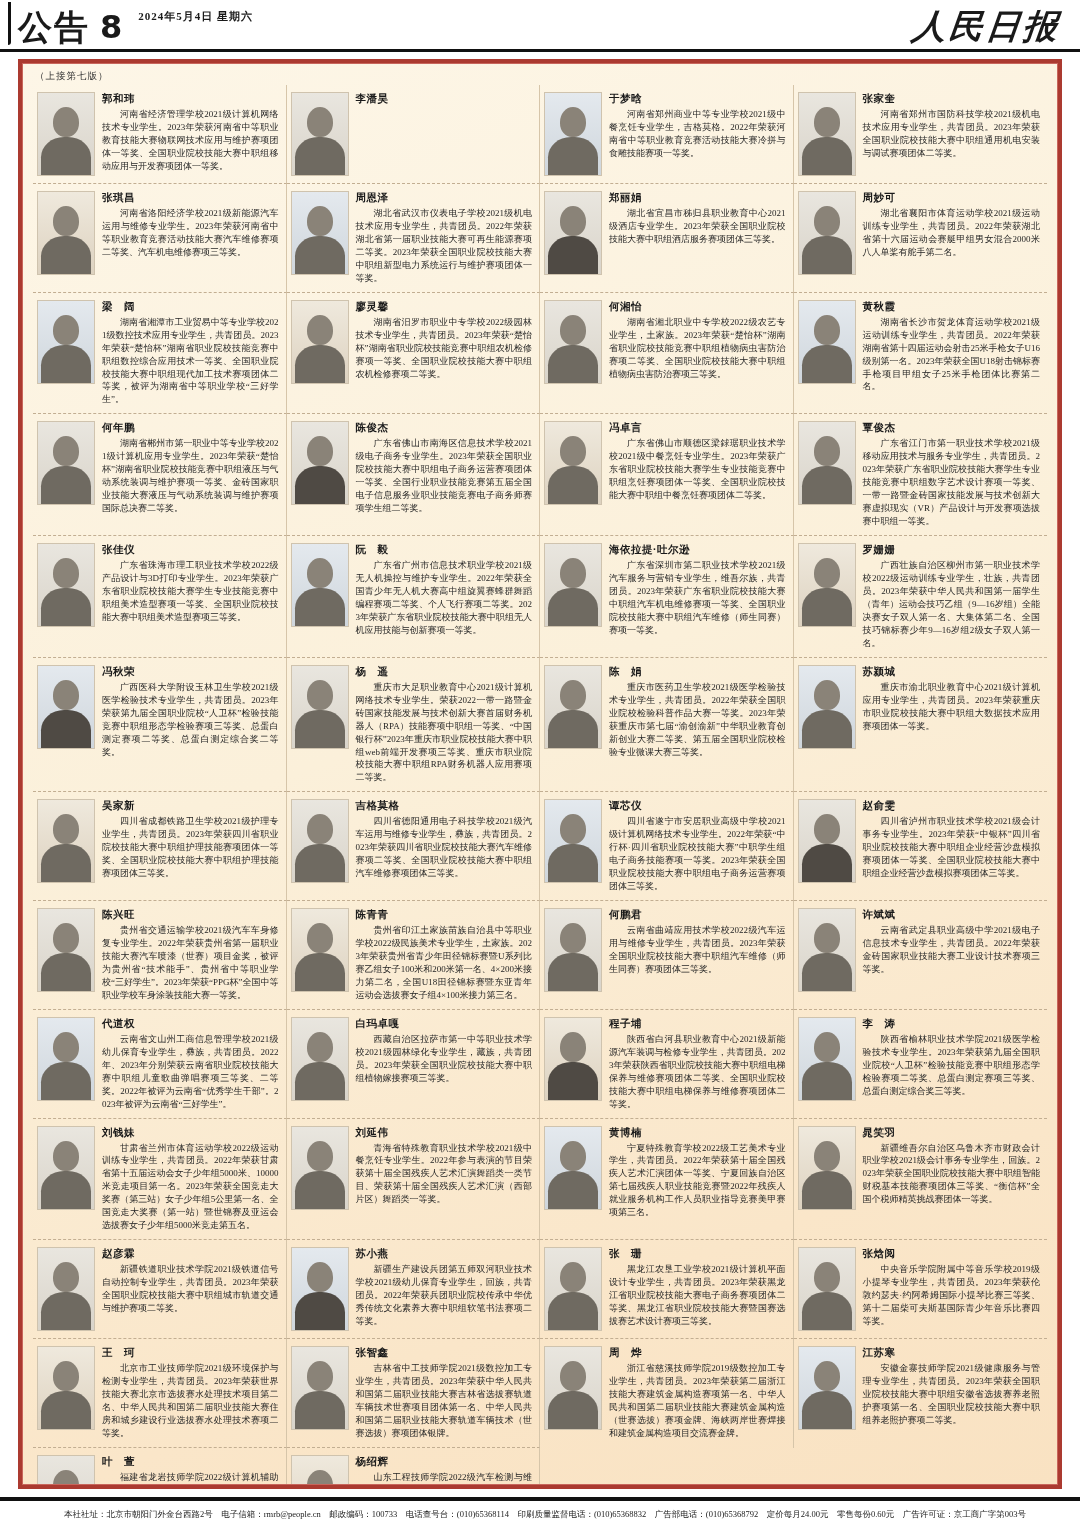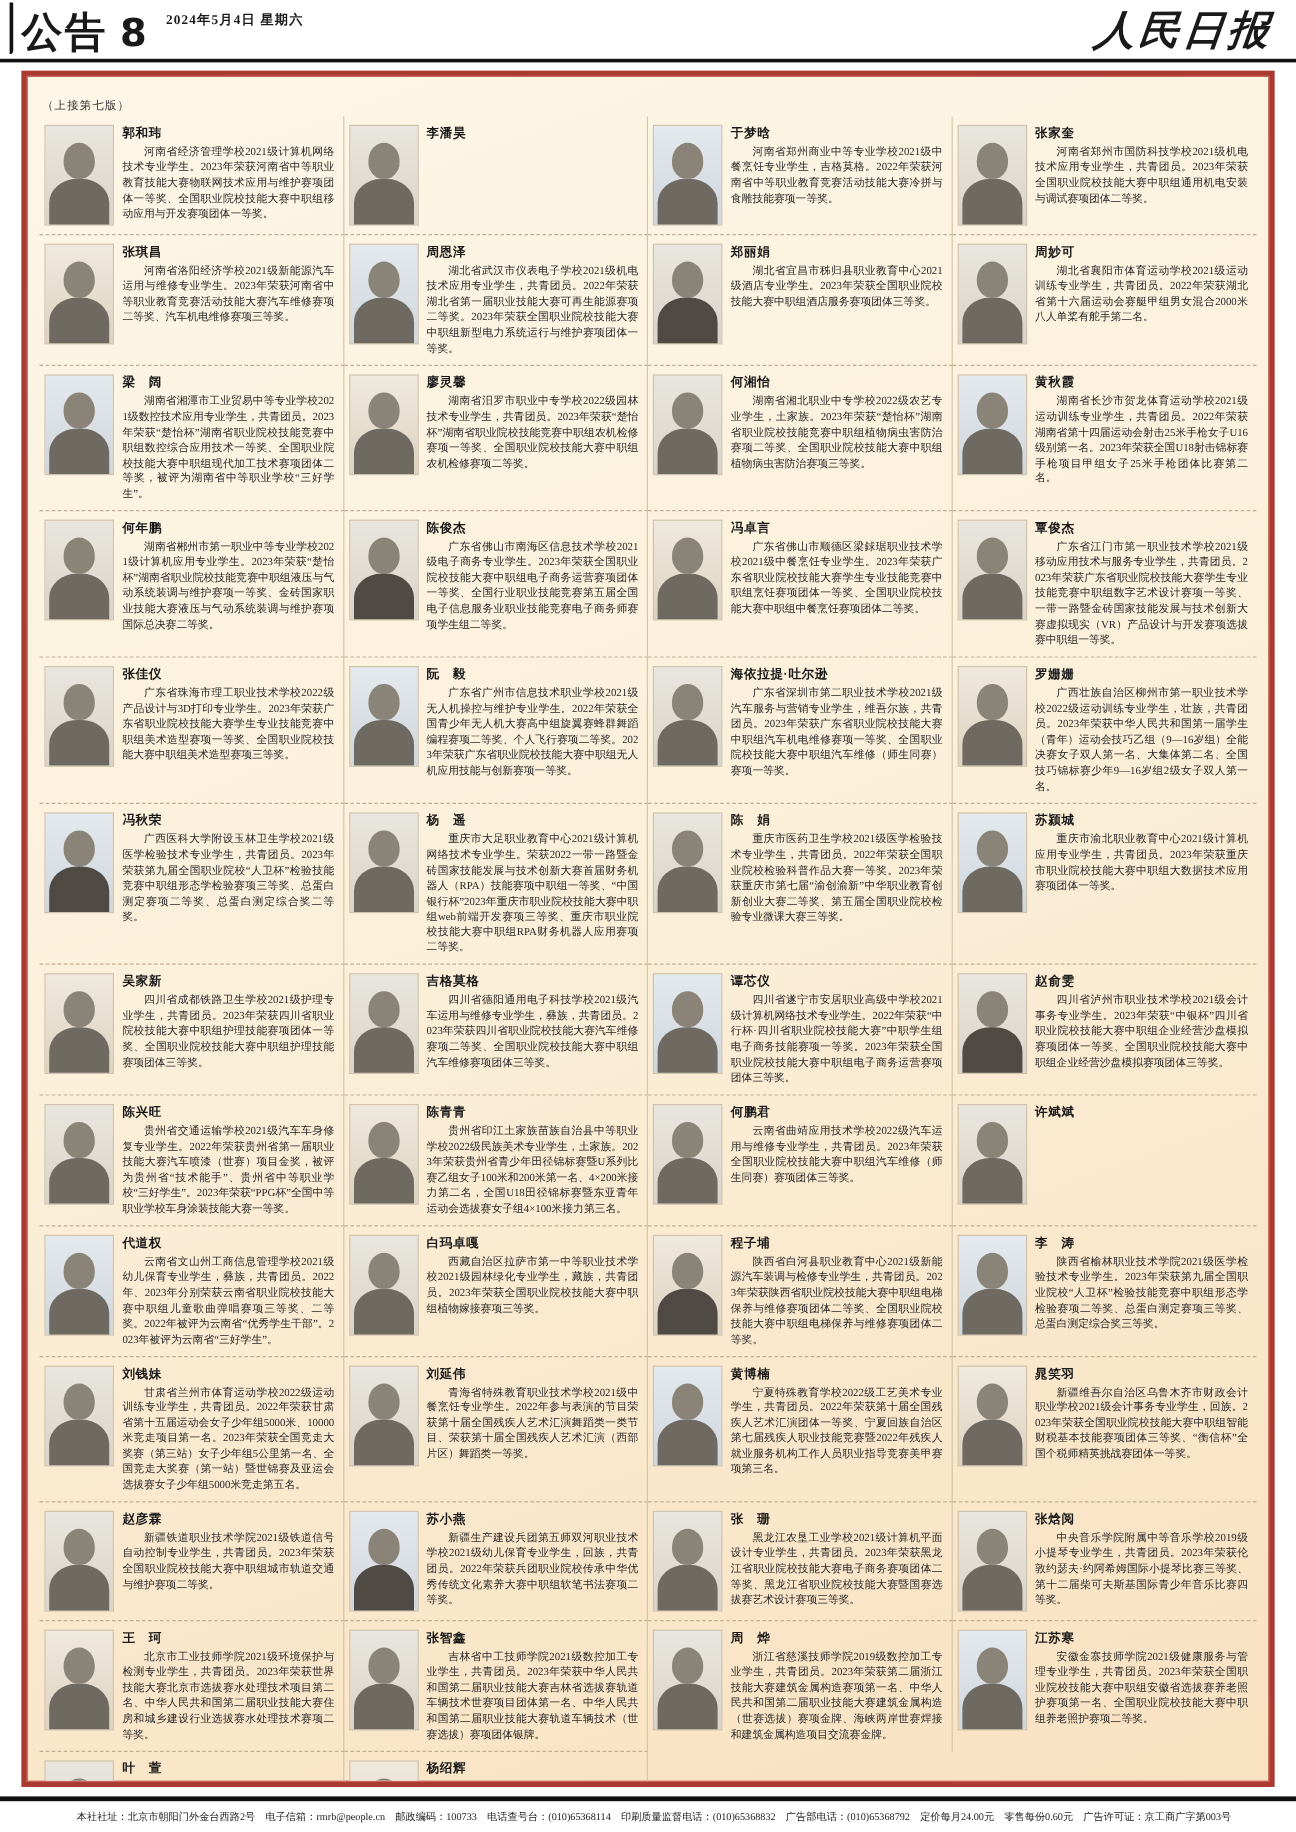--- a/index.html
+++ b/index.html
@@ -55,21 +55,21 @@
     overflow: hidden;
   }
   .board-inner {
     height: 100%;
     border: 1px solid #c8665c;
     background: linear-gradient(160deg, #fdf6e7 0%, #fbf0da 45%, #fae6c9 80%, #f9e2c2 100%);
     padding: 4px 10px 6px 10px;
     overflow: hidden;
   }
   .continuation {
-    font-size: 9.5px; color: #333; padding: 2px 0 2px 2px; letter-spacing: 1px; margin-top: 12px;
+    font-size: 9.5px; color: #333; padding: 2px 0 2px 2px; letter-spacing: 1px;
   }
   .grid {
     display: grid;
     grid-template-columns: repeat(4, 1fr);
   }
   .entry {
     display: flex;
     gap: 7px;
     padding: 7px 7px 7px 4px;
     border-bottom: 1px dashed #c2ae92;
@@ -380,20 +380,21 @@
     <div class="txt">
       <div class="student-name">何鹏君</div>
       <div class="student-desc">云南省曲靖应用技术学校2022级汽车运用与维修专业学生，共青团员。2023年荣获全国职业院校技能大赛中职组汽车维修（师生同赛）赛项团体三等奖。</div>
     </div>
   </div>
 
   <div class="entry">
     <div class="photo"></div>
     <div class="txt">
       <div class="student-name">许斌斌</div>
+      <div class="student-desc">云南省武定县职业高级中学2021级电子信息技术专业学生，共青团员。2022年荣获金砖国家职业技能大赛工业设计技术赛项三等奖。</div>
     </div>
   </div>
 
   <div class="entry">
     <div class="photo"></div>
     <div class="txt">
       <div class="student-name">代道权</div>
       <div class="student-desc">云南省文山州工商信息管理学校2021级幼儿保育专业学生，彝族，共青团员。2022年、2023年分别荣获云南省职业院校技能大赛中职组儿童歌曲弹唱赛项三等奖、二等奖。2022年被评为云南省“优秀学生干部”。2023年被评为云南省“三好学生”。</div>
     </div>
   </div>

